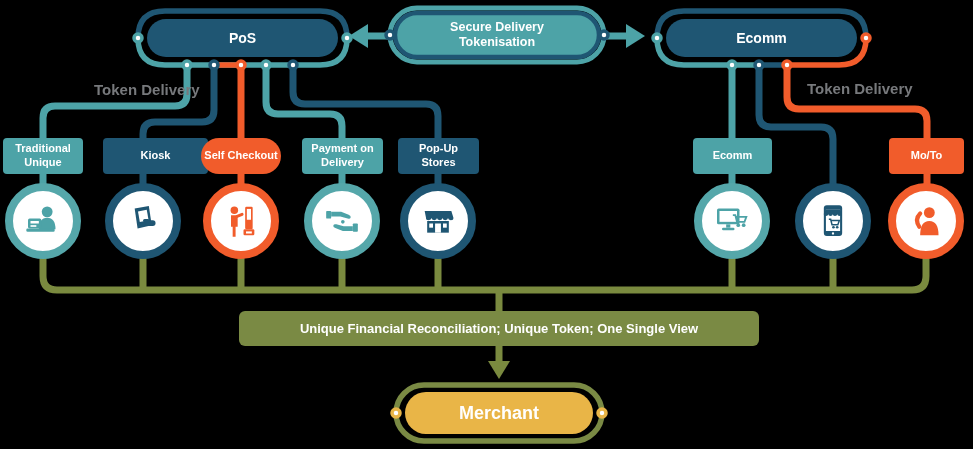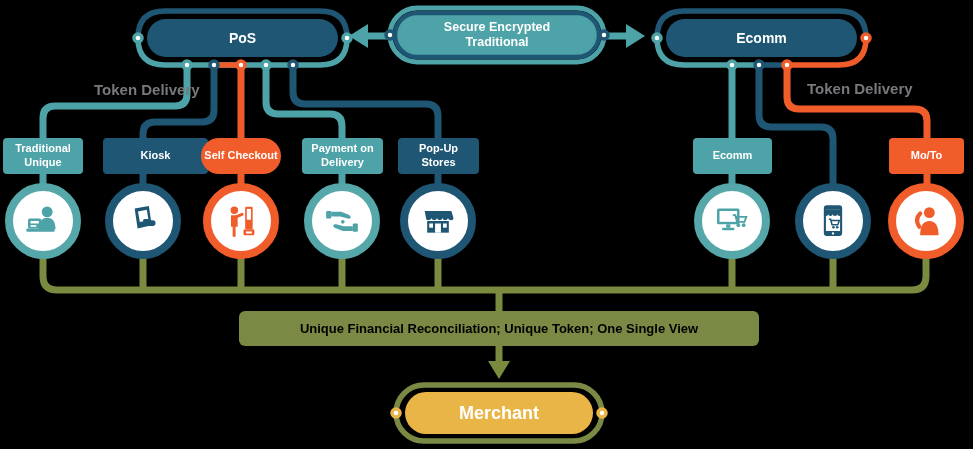--- a/index.html
+++ b/index.html
@@ -30,21 +30,21 @@
   .b1{left:3px;width:80px;}   .c1{left:5px;}
   .b2{left:103px;width:105px;} .c2{left:105px;}
   .b3{left:201px;width:80px;border-radius:18px;} .c3{left:203px;}
   .b4{left:302px;width:81px;} .c4{left:304px;}
   .b5{left:398px;width:81px;} .c5{left:400px;}
   .b6{left:693px;width:79px;} .c6{left:694px;}
   .b7{left:794px;width:79px;} .c7{left:795px;}
   .b8{left:889px;width:75px;} .c8{left:888px;}
   .recon-bar{position:absolute;left:239px;top:311px;width:520px;height:35px;background:#7A8A44;
              border-radius:6px;display:flex;align-items:center;justify-content:center;
-             color:#000000;font-weight:bold;font-size:13px;}
+             color:#ffffff;font-weight:bold;font-size:13px;}
 </style>
 </head>
 <body>
 
 <div class="stage">
 
   <svg class="wires" width="973" height="449" viewBox="0 0 973 449">
 
     <g>
       <path d="M138 38Q138 11 165 11H320Q347 11 347 38" stroke="#1F5673" stroke-width="5.5" fill="none"></path>
@@ -112,21 +112,21 @@
       <circle cx="732" cy="65" r="4" stroke="#4DA3A7"></circle>
       <circle cx="759" cy="65" r="4" stroke="#1F5673"></circle>
       <circle cx="787" cy="65" r="4" stroke="#F15C2B"></circle>
       <circle cx="396" cy="413" r="4" stroke="#E9B547"></circle>
       <circle cx="602" cy="413" r="4" stroke="#E9B547"></circle>
     </g>
   </svg>
 
   <div class="pill pill-pos">PoS</div>
   <div class="pill pill-set">
-    <span>Secure Encrypted Traditional</span>
+    <span>Secure Delivery Tokenisation</span>
   </div>
   <div class="pill pill-ecomm">Ecomm</div>
 
   <div class="tok-label tok-left">Token Delivery</div>
   <div class="tok-label tok-right">Token Delivery</div>
 
   <div class="chan-box bg-teal b1">Traditional Unique</div>
   <div class="chan-circle bd-teal c1">
     <svg viewBox="0 0 48 48" fill="currentColor">
       <circle cx="29" cy="13" r="6.5"></circle>

